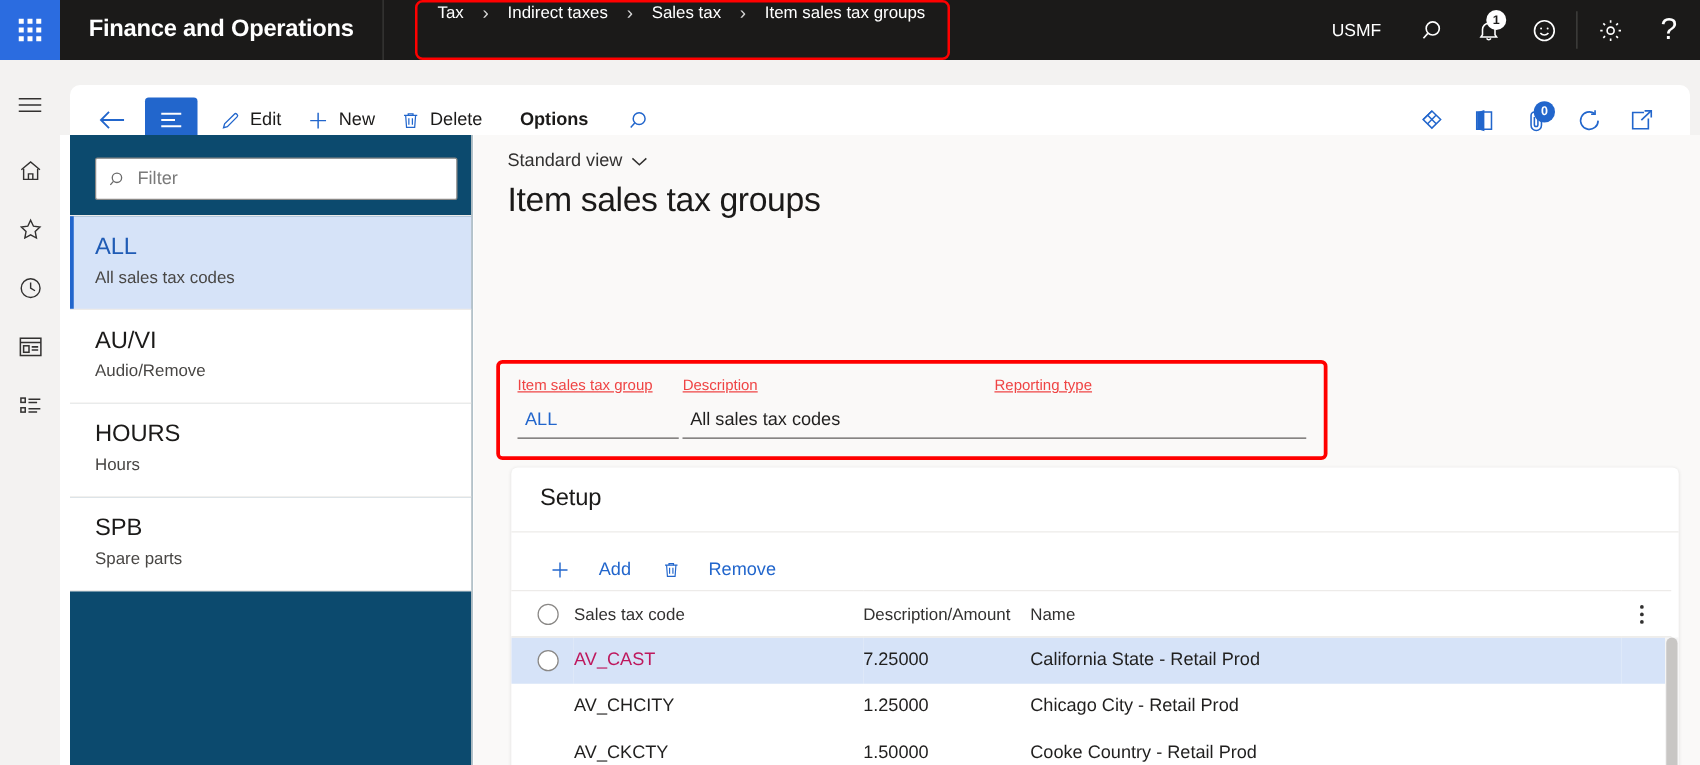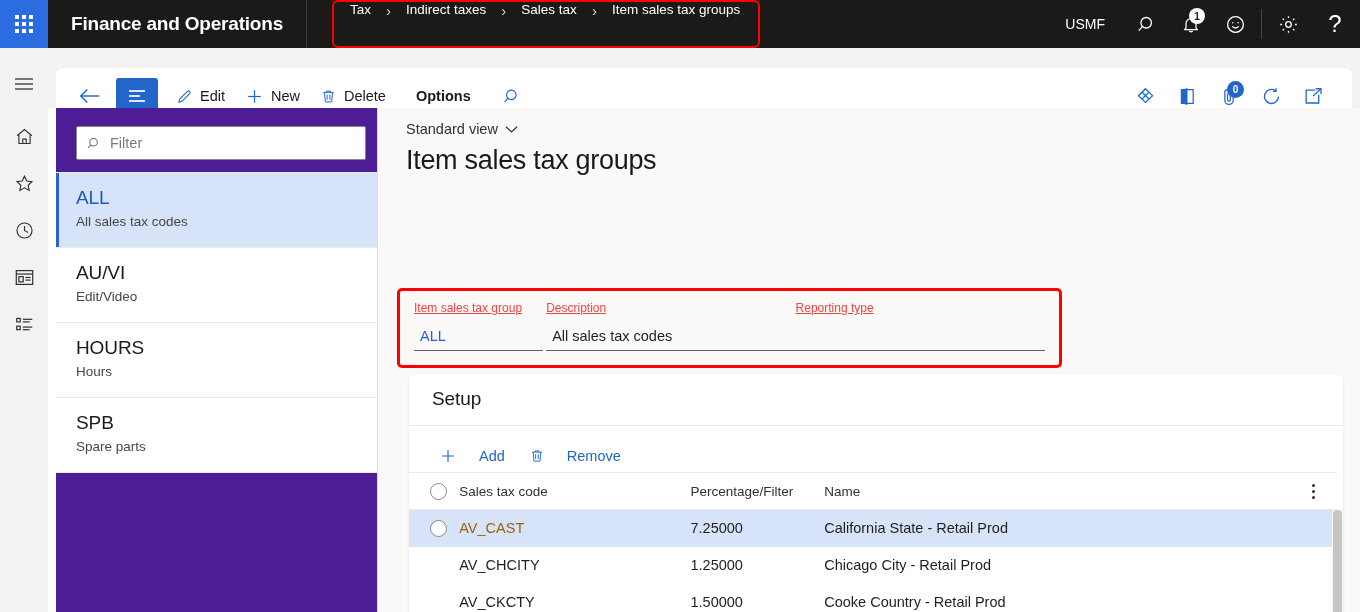--- a/index.html
+++ b/index.html
@@ -124,21 +124,21 @@
   .cmd-badge {
     position: absolute; top: 4px; right: 4px;
     min-width: 17px; height: 17px; border-radius: 9px; background: #2266cc;
     color: #ffffff; font-size: 10px; font-weight: bold;
     display: flex; align-items: center; justify-content: center; padding: 0 3px;
   }
 
   
   .listpanel {
     position: absolute; top: 108px; left: 56px;
-    width: 322px; height: 504px; background: #4c1d95;
+    width: 322px; height: 504px; background: #0c4a6e;
     border-right: 1px solid #e1dfdd;
   }
   .filterbox-wrap { padding: 18px 20px 12px 20px; }
   .filterbox {
     width: 290px; height: 34px; border: 1px solid #8a8886; border-radius: 2px;
     display: flex; align-items: center; padding: 0 10px; gap: 8px;
     background: #ffffff; cursor: text;
   }
   .filterbox input {
     border: none; outline: none; font-size: 14.5px; color: #323130;
@@ -240,21 +240,21 @@
   .col-pct { width: 133px; }
   .col-name { width: 470px; }
   .col-menu { width: 40px; }
   .radio {
     width: 17px; height: 17px; border-radius: 50%;
     border: 1.3px solid #8a8886; margin-left: 21px; cursor: pointer;
     background: #ffffff;
   }
   tr.row-selected { background: #d6e3f8; }
   tr.row-selected td { color: #1f5bb5; }
-  tr.row-selected .cell-code { color: #a16207; }
+  tr.row-selected .cell-code { color: #be185d; }
   tr.row-selected .cell-pct, tr.row-selected .cell-name { color: #201f1e; }
   .cell-code { padding-left: 1px; }
   .kebab {
     display: flex; flex-direction: column; gap: 3px; align-items: center;
     cursor: pointer; padding-right: 6px;
   }
   .kebab i { width: 3px; height: 3px; border-radius: 50%; background: #323130; display:block; }
   .grid-scrollbar {
     position: absolute; right: 0px; top: 38px; width: 11px; height: 155px;
     background: #f5f5f5;
@@ -487,21 +487,21 @@
     </div>
   </div>
 
   <div class="list-items">
     <div class="list-item selected">
       <div class="li-code">ALL</div>
       <div class="li-desc">All sales tax codes</div>
     </div>
     <div class="list-item">
       <div class="li-code">AU/VI</div>
-      <div class="li-desc">Edit/Video</div>
+      <div class="li-desc">Audio/Remove</div>
     </div>
     <div class="list-item">
       <div class="li-code">HOURS</div>
       <div class="li-desc">Hours</div>
     </div>
     <div class="list-item">
       <div class="li-code">SPB</div>
       <div class="li-desc">Spare parts</div>
     </div>
   </div>
@@ -564,21 +564,21 @@
     </div>
 
     <div class="grid-wrap">
       <table class="grid">
         <thead>
           <tr>
             <th class="col-sel">
               <div class="radio"></div>
             </th>
             <th class="col-code">Sales tax code</th>
-            <th class="col-pct">Percentage/Filter</th>
+            <th class="col-pct">Description/Amount</th>
             <th class="col-name">Name</th>
             <th class="col-menu">
               <div class="kebab">
                   <i></i>
                   <i></i>
                   <i></i>
                 </div>
             </th>
           </tr>
         </thead>

